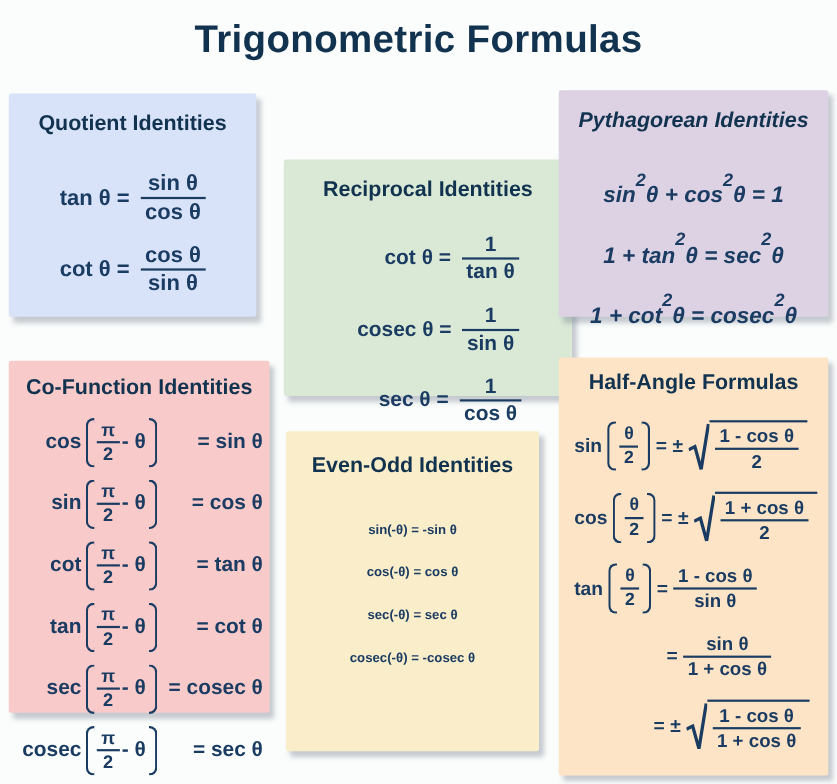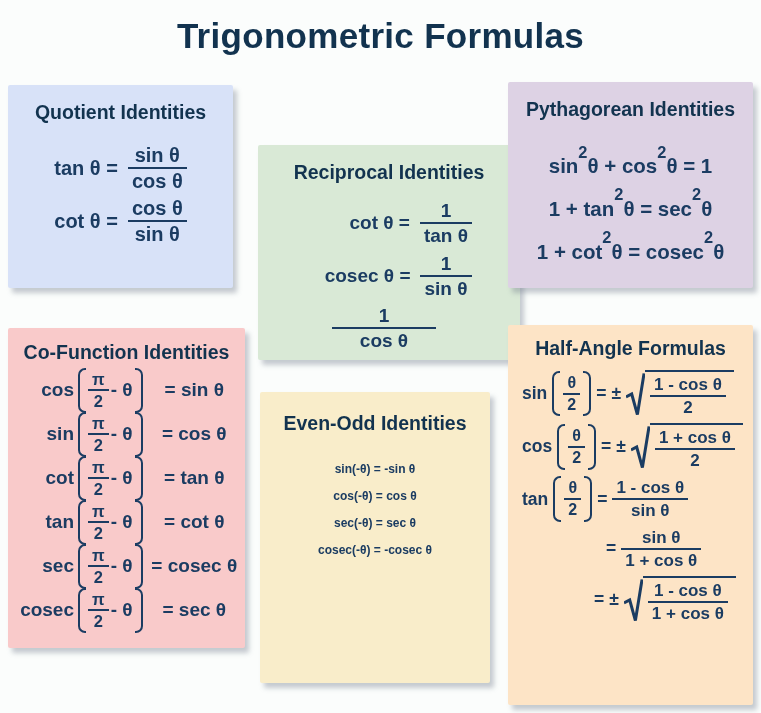--- a/index.html
+++ b/index.html
@@ -13,21 +13,21 @@
     --evenodd-bg:#f9edca;
     --halfangle-bg:#fde4c6;
   }
   html,body{margin:0;padding:0;}
   body{background:var(--page-bg);font-family:"Liberation Sans",sans-serif;}
   .poster{position:relative;width:761px;height:713px;background:var(--page-bg);color:var(--formula-color);overflow:hidden;}
   .main-title{position:absolute;top:16px;left:0;width:100%;margin:0;text-align:center;
     font-size:35px;font-weight:700;color:var(--title-color);letter-spacing:.3px;}
 
   .card{position:absolute;border-radius:2px;box-shadow:4px 5px 5px rgba(115,125,140,.40);
-    box-sizing:border-box;display:flex;flex-direction:column;align-items:center;}
+    box-sizing:border-box;display:flex;flex-direction:column;align-items:center;gap:12px;}
   .card h2{margin:0;text-align:center;font-size:19.5px;font-weight:700;color:var(--title-color);}
 
   
   .frac{display:inline-flex;flex-direction:column;align-items:center;vertical-align:middle;}
   .frac .num,.frac .den{padding:0 4px;line-height:1.12;white-space:nowrap;}
   .frac .bar{align-self:stretch;height:0;border-top:2.4px solid currentColor;margin:1px 0;}
 
   
   .brgroup{display:inline-flex;align-items:stretch;}
   .brl,.brr{width:6px;border:2.4px solid currentColor;}
@@ -46,32 +46,32 @@
   #card-quotient .eqrow{display:flex;align-items:center;gap:10px;font-size:20px;font-weight:600;margin-top:4px;}
 
   
   #card-reciprocal{left:258px;top:145px;width:262px;height:215px;background:var(--reciprocal-bg);padding:16px 8px 0;}
   #card-reciprocal h2{margin-bottom:10px;}
   #card-reciprocal .eqrow{display:grid;grid-template-columns:104px auto;align-items:center;
     font-size:19px;font-weight:600;margin-top:6px;column-gap:10px;}
   #card-reciprocal .lhs{text-align:right;}
 
   
-  #card-pythagorean{left:508px;top:82px;width:245px;height:206px;background:var(--pythagorean-bg);padding:16px 8px 8px;}
+  #card-pythagorean{left:508px;top:82px;width:245px;height:206px;background:var(--pythagorean-bg);padding:16px 8px 8px;font-style:italic;}
   #card-pythagorean h2{margin-bottom:14px;}
   .pyth-row{font-size:20.5px;font-weight:600;margin-top:15px;white-space:nowrap;}
   .pyth-row sup{font-size:.8em;position:relative;top:-.45em;font-weight:600;}
 
   
   #card-cofunction{left:8px;top:328px;width:237px;height:320px;background:var(--cofunction-bg);padding:13px 6px 6px;}
   #card-cofunction h2{margin-bottom:4px;}
   .cof-row{display:grid;grid-template-columns:64px max-content 1fr;align-items:center;
     font-size:19px;font-weight:600;height:44px;width:100%;}
   .cof-row .fn{text-align:right;padding-right:4px;}
-  .cof-row .rhs{text-align:center;padding-left:7px;white-space:nowrap;}
+  .cof-row .rhs{text-align:right;padding-left:7px;white-space:nowrap;}
   .cof-row .frac{font-size:16.5px;}
   .cof-row .brcontent{padding:2px 2px;}
 
   
   #card-evenodd{left:260px;top:392px;width:230px;height:291px;background:var(--evenodd-bg);padding:20px 8px 8px;}
   #card-evenodd h2{margin-bottom:14px;}
   .eo-row{font-size:12px;font-weight:600;margin-top:13px;white-space:nowrap;}
 
   
   #card-halfangle{left:508px;top:325px;width:245px;height:380px;background:var(--halfangle-bg);padding:12px 6px 6px;align-items:stretch;}
@@ -122,20 +122,21 @@
     </div>
     <div class="eqrow">
       <span class="lhs">cosec θ =</span>
       <span class="frac">
         <span class="num">1</span>
         <span class="bar"></span>
         <span class="den">sin θ</span>
       </span>
     </div>
     <div class="eqrow">
+      <span class="lhs">sec θ =</span>
       <span class="frac">
         <span class="num">1</span>
         <span class="bar"></span>
         <span class="den">cos θ</span>
       </span>
     </div>
   </section>
 
   <section class="card" id="card-pythagorean">
     <h2>Pythagorean Identities</h2>

